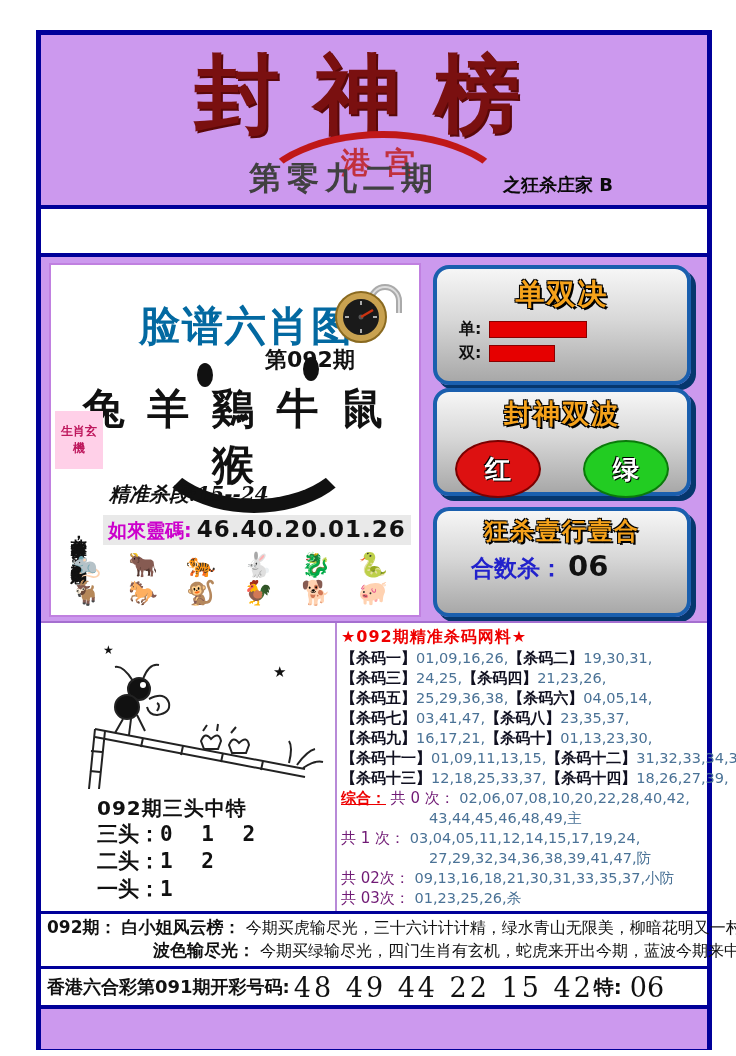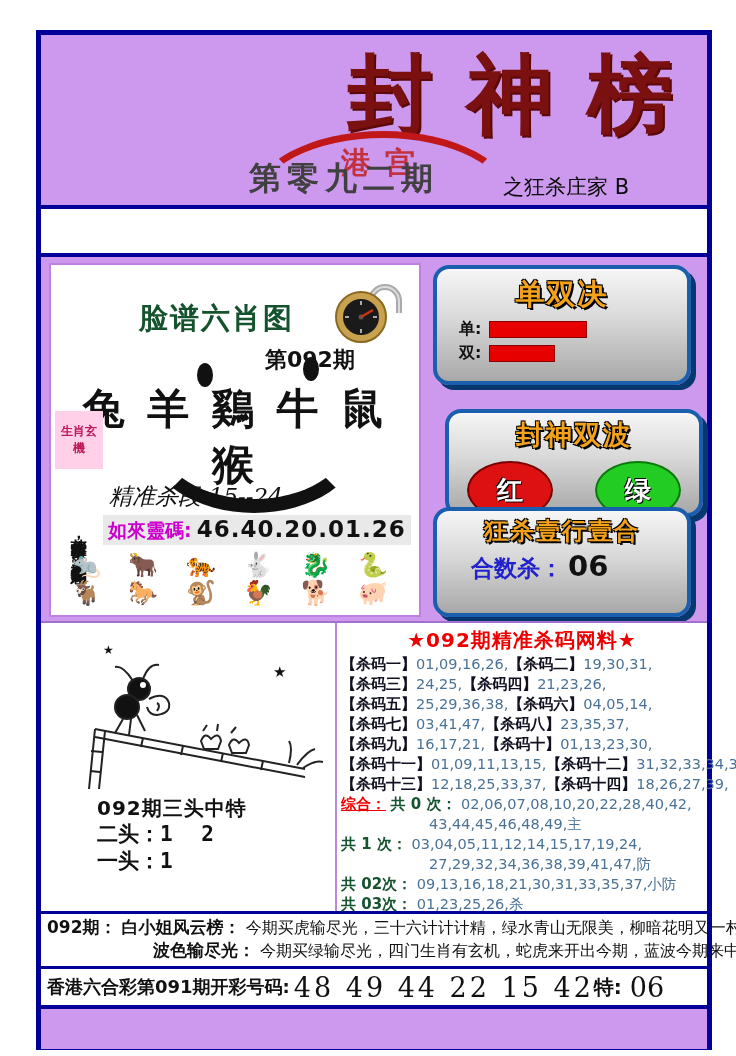--- a/index.html
+++ b/index.html
@@ -3,55 +3,55 @@
 <meta charset="utf-8">
 <style>
   html,body{margin:0;padding:0;background:#fff;}
   #page{position:relative;width:736px;height:1056px;background:#ffffff;overflow:hidden;
         font-family:"DejaVu Sans","Liberation Sans",sans-serif;color:#111;}
   #frame{position:absolute;left:36px;top:30px;width:666px;height:1010px;
          border:5px solid #000099;background:#cc99ee;}
   .navy-hr{height:4px;background:#000099;}
   
   .title-sec{position:relative;height:170px;background:#cc99ee;overflow:hidden;}
-  .main-title{position:absolute;left:0;top:2px;width:100%;text-align:right;
+  .main-title{position:absolute;left:0;top:2px;width:100%;text-align:center;
       font-family:"DejaVu Serif","Liberation Serif",serif;font-weight:bold;
       font-size:86px;letter-spacing:34px;color:#7a1010;text-shadow:2px 2px 0 #5a0808;}
   .arc{position:absolute;left:210px;top:96px;width:250px;height:130px;border:7px solid #c01818;
       border-color:#c01818 transparent transparent transparent;border-radius:50%;}
   .watermark{position:absolute;left:300px;top:108px;font-size:30px;font-weight:bold;
       color:#c02020;opacity:.85;letter-spacing:14px;}
   .issue-big{position:absolute;left:208px;top:122px;font-family:"DejaVu Serif",serif;
       font-weight:bold;font-size:32px;letter-spacing:6px;color:#404040;}
-  .edition{position:absolute;left:462px;top:138px;font-weight:normal;font-size:21px;color:#0a0a0a;}
+  .edition{position:absolute;left:462px;top:138px;font-weight:bold;font-size:18px;color:#0a0a0a;}
   .white-band{height:44px;background:#ffffff;}
   
   .content1{position:relative;height:364px;background:#cc99ee;}
   .face-panel{position:absolute;left:8px;top:6px;width:368px;height:350px;background:#fff;
       border:2px solid #c080e0;overflow:hidden;}
-  .face-title{position:absolute;left:88px;top:34px;font-size:29px;font-weight:bold;color:#14532d;
+  .face-title{position:absolute;left:88px;top:34px;font-size:41px;font-weight:bold;color:#0369a1;
       letter-spacing:2px;text-shadow:0 0 1px #fff inset;}
   .lock{position:absolute;left:272px;top:18px;}
   .face-issue{position:absolute;left:214px;top:80px;font-size:22px;font-weight:bold;}
   .eye{position:absolute;width:16px;height:24px;background:#111;border-radius:50%;}
   .mouth{position:absolute;left:96px;top:104px;width:186px;height:116px;
       border:14px solid transparent;border-bottom-color:#111;border-radius:50%;}
   .zodiac-big{position:absolute;left:0;top:116px;width:100%;text-align:center;
       font-family:"DejaVu Serif",serif;font-weight:bold;font-size:42px;letter-spacing:4px;}
   .vstrip-l{position:absolute;left:4px;top:146px;width:48px;text-align:center;}
   .tag-red{display:inline-block;font-size:12px;font-weight:bold;color:#be185d;background:#ffd0e8;padding:12px 1px;font-family:Liberation Mono, monospace;}
   .tag-mag{font-size:12px;font-weight:bold;color:#cc33cc;}
   .verse{writing-mode:vertical-rl;font-size:16px;font-weight:bold;height:158px;margin:2px auto 0;
       letter-spacing:1px;line-height:1.35;}
   .vstrip-r{position:absolute;right:2px;top:140px;width:52px;text-align:center;line-height:1.05;}
   .vr-red{font-size:22px;font-weight:bold;color:#dd1111;}
   .vr-black{font-size:22px;font-weight:bold;color:#111;}
   .vr-pair{font-size:18px;font-weight:bold;color:#111;letter-spacing:1px;}
   .kill-range{position:absolute;left:58px;top:216px;font-family:"DejaVu Serif",serif;
-      font-style:italic;font-weight:normal;font-size:23px;}
+      font-style:italic;font-weight:bold;font-size:20px;}
   .code-line{position:absolute;left:52px;top:250px;background:#e9e9e9;padding:1px 5px;white-space:nowrap;}
   .code-label{font-size:19px;font-weight:bold;color:#cc00cc;}
   .code-value{font-size:23px;font-weight:bold;color:#111;letter-spacing:1px;text-align:right;}
   .animals{position:absolute;width:100%;text-align:center;font-size:24px;letter-spacing:10px;}
   
   .rpanel{position:absolute;left:392px;width:250px;border:4px solid #1a5fae;border-radius:16px;
       background:linear-gradient(180deg,#f6f6f6 0%,#d8d8d8 45%,#a8a8a8 100%);
       box-shadow:5px 5px 0 #06376e;}
   .rpanel-title{text-align:center;font-size:29px;font-weight:bold;color:#f5a21b;letter-spacing:2px;
       text-shadow:-1px -1px 0 #000,1px -1px 0 #000,-1px 1px 0 #000,2px 2px 0 #000;}
@@ -65,26 +65,26 @@
   .ks-value{font-size:29px;font-weight:bold;color:#111;}
   
   .content2{position:relative;height:288px;background:#fff;border-top:2px solid #a56fd0;}
   .divider{position:absolute;left:294px;top:0;width:2px;height:288px;background:#b88ad8;}
   .star{position:absolute;color:#111;}
   .santou{position:absolute;left:56px;top:172px;line-height:1.3;}
   .santou-title{font-size:20px;font-weight:bold;letter-spacing:1px;}
   .santou-row{font-size:21px;font-weight:bold;}
   .santou-val{letter-spacing:8px;font-family:"DejaVu Sans Mono",monospace;}
   .shama{position:absolute;left:300px;top:4px;width:362px;}
-  .shama-title{text-align:center;font-size:20px;font-weight:bold;color:#ee0000;letter-spacing:1px;}
+  .shama-title{font-size:16px;font-weight:bold;color:#ee0000;letter-spacing:1px;}
   .sm-row{font-size:14.5px;line-height:20px;white-space:nowrap;}
   .sm-label{font-weight:bold;color:#101020;font-size:15px;}
   .sm-val{color:#4a7296;}
   .zonghe{color:#ee0000;font-weight:bold;font-size:15px;text-decoration:underline;}
-  .freq-label{font-weight:bold;color:#14532d;font-size:15px;margin-top:24px;}
+  .freq-label{font-weight:normal;color:#701a75;font-size:15px;margin-top:24px;}
   .freq-cont{padding-left:88px;}
   
   .fengyun{background:#fff;height:50px;padding-top:2px;}
   .fy-line{font-size:16px;line-height:23px;white-space:nowrap;padding-left:6px;}
   .fy-bold{font-weight:bold;font-size:17px;}
   .fy-line2{padding-left:112px;}
   .result-row{background:#fff;height:36px;display:flex;align-items:center;white-space:nowrap;padding-left:6px;}
   .result-label{font-size:18px;font-weight:bold;}
   .result-nums{font-family:"DejaVu Serif",serif;font-size:27px;margin-left:4px;letter-spacing:3px;}
   .result-special-label{font-size:20px;font-weight:bold;}
@@ -155,21 +155,21 @@
         <div class="bar-row">
           <span>单:</span>
           <span class="red-bar" style="width:96px;"></span>
         </div>
         <div class="bar-row" style="margin-top:3px;">
           <span>双:</span>
           <span class="red-bar" style="width:64px;"></span>
         </div>
       </div>
 
-      <div class="rpanel" style="top:152px;height:100px;margin-left:12px;">
+      <div class="rpanel" style="top:131px;height:100px;">
         <div class="rpanel-title" style="margin-top:4px;font-size:27px;">封神双波</div>
         <div class="waves">
           <div class="wave" style="background:#dd1111;border:2px solid #7a0000;">红</div>
           <div class="wave" style="background:#22cc22;border:2px solid #0a7a0a;">绿</div>
         </div>
       </div>
 
       <div class="rpanel" style="top:250px;height:102px;">
         <div class="rpanel-title" style="margin-top:4px;font-size:24px;">狂杀壹行壹合</div>
         <div class="ks-row">
@@ -206,20 +206,23 @@
           <path d="M148 90 q4 -10 10 -2 q8 -8 10 2 l-3 8 h-14 z" fill="#fff"></path>
           <path d="M176 94 q4 -10 10 -2 q8 -8 10 2 l-3 8 h-14 z" fill="#fff"></path>
           <path d="M150 80 l4 -6 M164 80 l1 -7 M178 82 l5 -6"></path>
           <path d="M236 112 q4 -16 0 -22 M244 114 q10 -14 18 -16 M250 117 q12 -8 20 -6"></path>
         </svg>
       </div>
 
       <div class="santou">
         <div class="santou-title">092期三头中特</div>
         <div class="santou-row">
+          <span>三头：</span><span class="santou-val">0 1 2</span>
+        </div>
+        <div class="santou-row">
           <span>二头：</span><span class="santou-val">1 2</span>
         </div>
         <div class="santou-row">
           <span>一头：</span><span class="santou-val">1</span>
         </div>
       </div>
 
       <div class="shama">
         <div class="shama-title">★092期精准杀码网料★</div>
         <div class="sm-row"><span class="sm-label">【杀码一】</span><span class="sm-val">01,09,16,26,</span><span class="sm-label">【杀码二】</span><span class="sm-val">19,30,31,</span></div>

